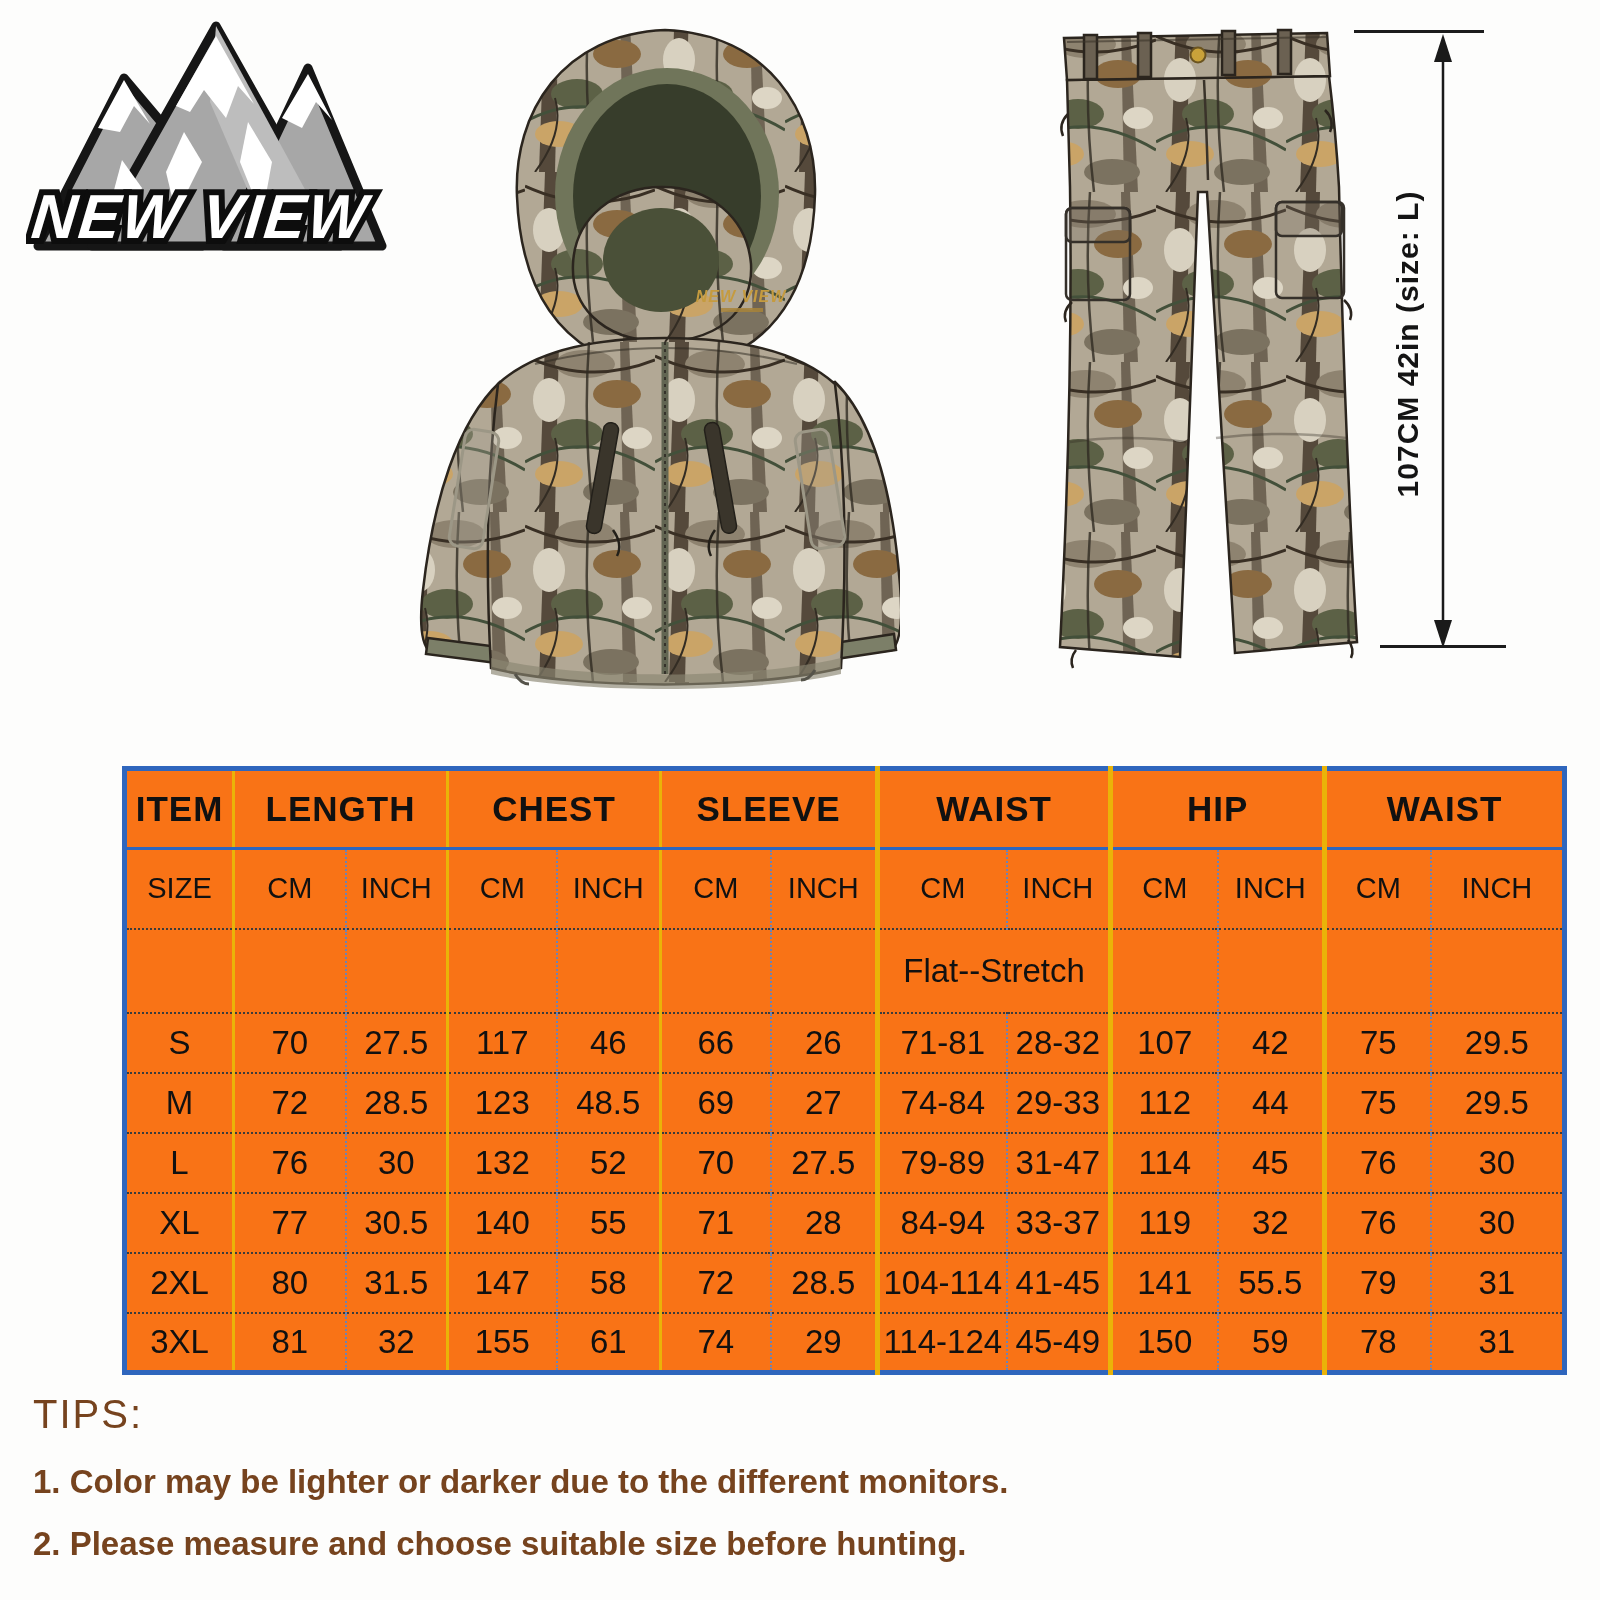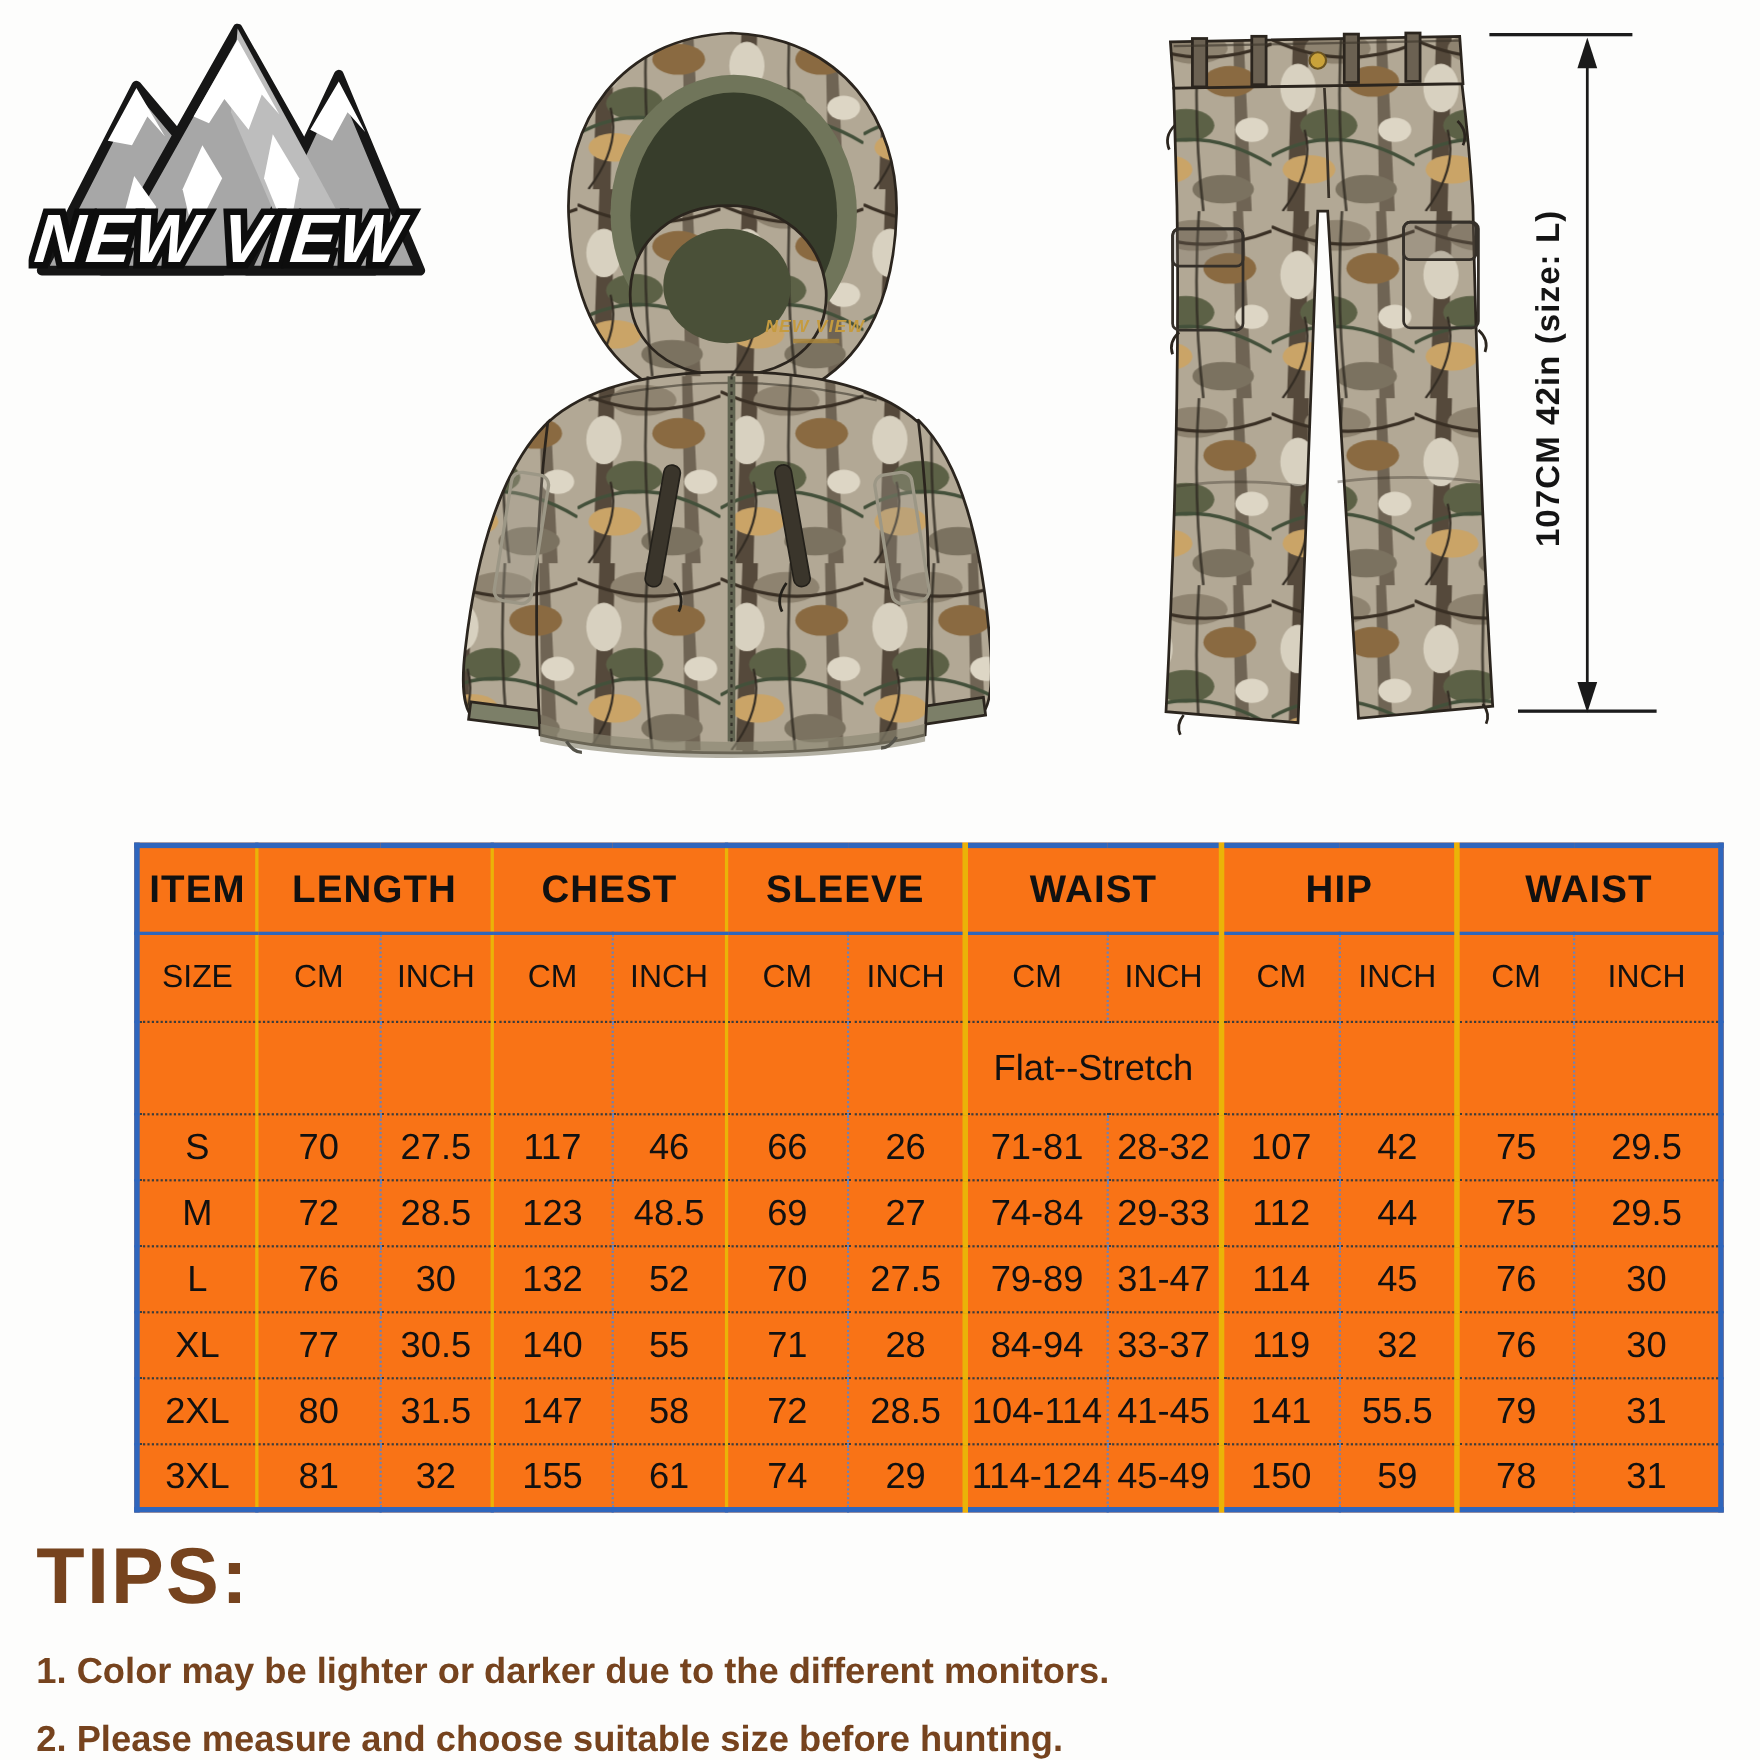--- a/index.html
+++ b/index.html
@@ -40,21 +40,21 @@
   .units-row td{font-size:29px;font-weight:400;}
   .note-row td{font-size:33px;font-weight:400;}
   .data-row td{font-size:33px;font-weight:400;}
   .size-col{font-size:34px;font-weight:700;}
   .g{border-left:3px solid #eab308;}
   .g.thick{border-left-width:5px;}
   .sub{border-left:2px dotted #6d83b5;}
   .dotted-top td{border-top:2px dotted #3c3c3c;}
   
   .tips{position:absolute;left:33px;top:1392px;width:1540px;color:#76431e;}
-  .tips-heading{font-size:72px;font-weight:700;letter-spacing:2px;margin:0 0 26px 0;}
+  .tips-heading{font-size:40px;font-weight:400;letter-spacing:2px;margin:0 0 26px 0;}
   .tip-line{font-size:33px;font-weight:700;letter-spacing:0;margin:0 0 24px 0;white-space:nowrap;}
 </style>
 </head>
 <body>
 
 <div id="stage">
 
   <div class="brand-logo">
     <svg viewBox="0 0 368 258" width="368" height="258">
       <g stroke="#161616" stroke-width="9" stroke-linejoin="round">

